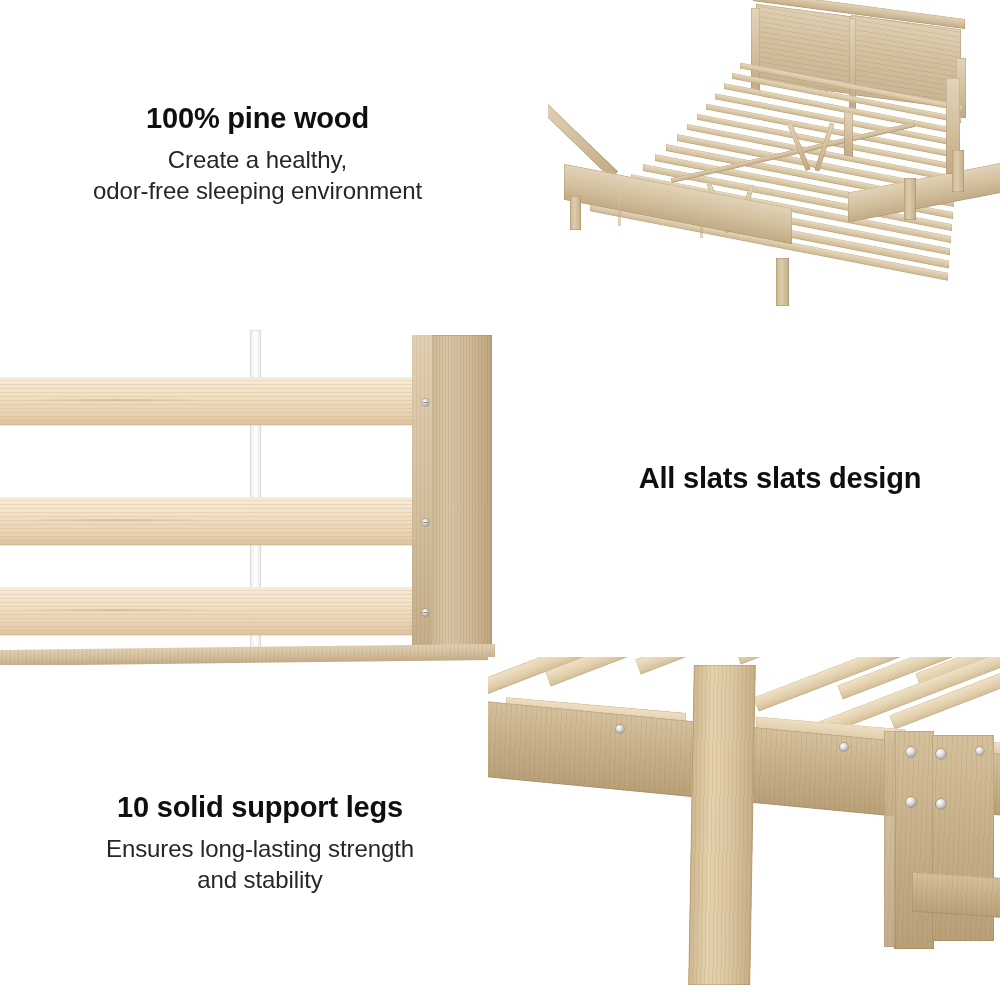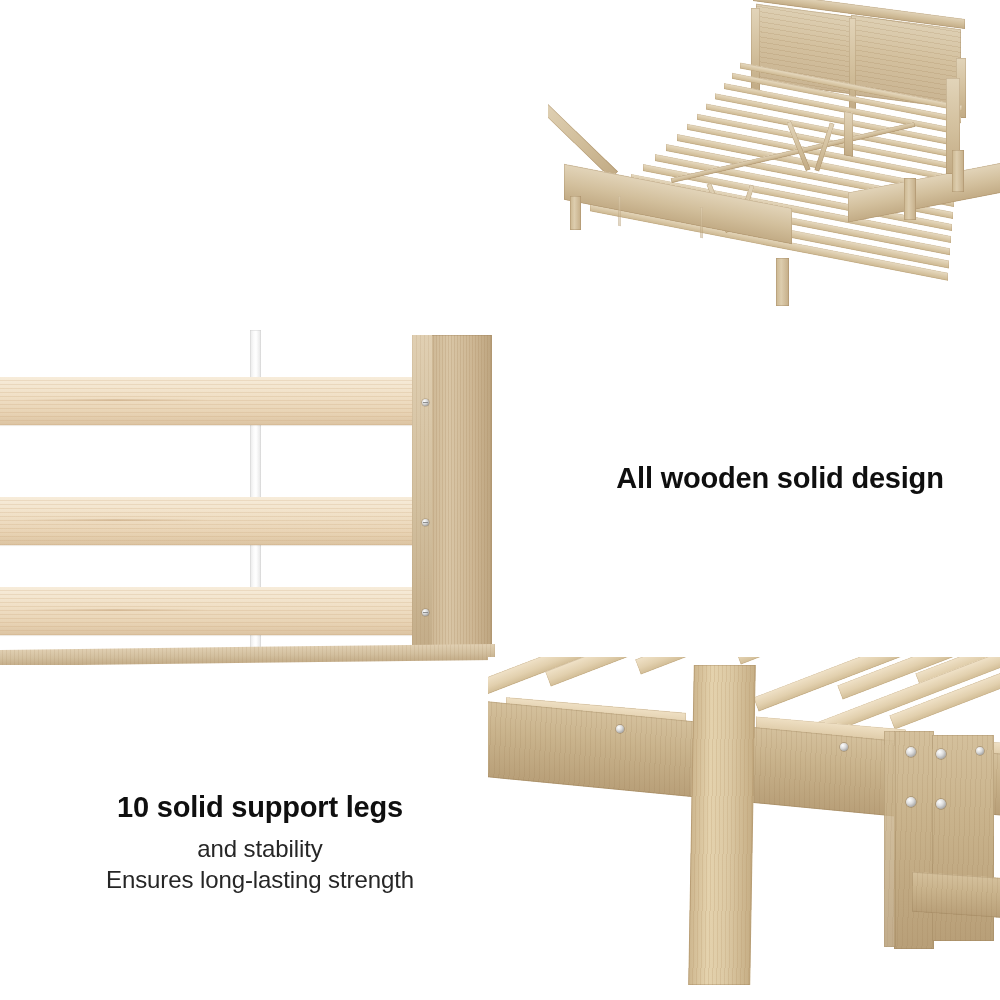--- a/index.html
+++ b/index.html
@@ -241,26 +241,33 @@
 
     <div class="bolt" style="left:418px;top:90px;"></div>
     <div class="bolt" style="left:448px;top:92px;"></div>
     <div class="bolt" style="left:418px;top:140px;"></div>
     <div class="bolt" style="left:448px;top:142px;"></div>
     <div class="bolt" style="left:128px;top:68px;width:8px;height:8px;"></div>
     <div class="bolt" style="left:352px;top:86px;width:8px;height:8px;"></div>
     <div class="bolt" style="left:488px;top:90px;width:8px;height:8px;"></div>
   </div>
 
+  <div class="feature" id="feat-pine">
+    <div class="title">100% pine wood</div>
+    <div class="sub">
+      <span>Create a healthy,</span>
+      <span>odor-free sleeping environment</span>
+    </div>
+  </div>
 
   <div class="feature" id="feat-slats">
-    <div class="title">All wooden solid design</div>
+    <div class="title">All slats slats design</div>
   </div>
 
   <div class="feature" id="feat-legs">
     <div class="title">10 solid support legs</div>
     <div class="sub">
+      <span>Ensures long-lasting strength</span>
       <span>and stability</span>
-      <span>Ensures long-lasting strength</span>
     </div>
   </div>
 
 </div>
 
 </body></html>

